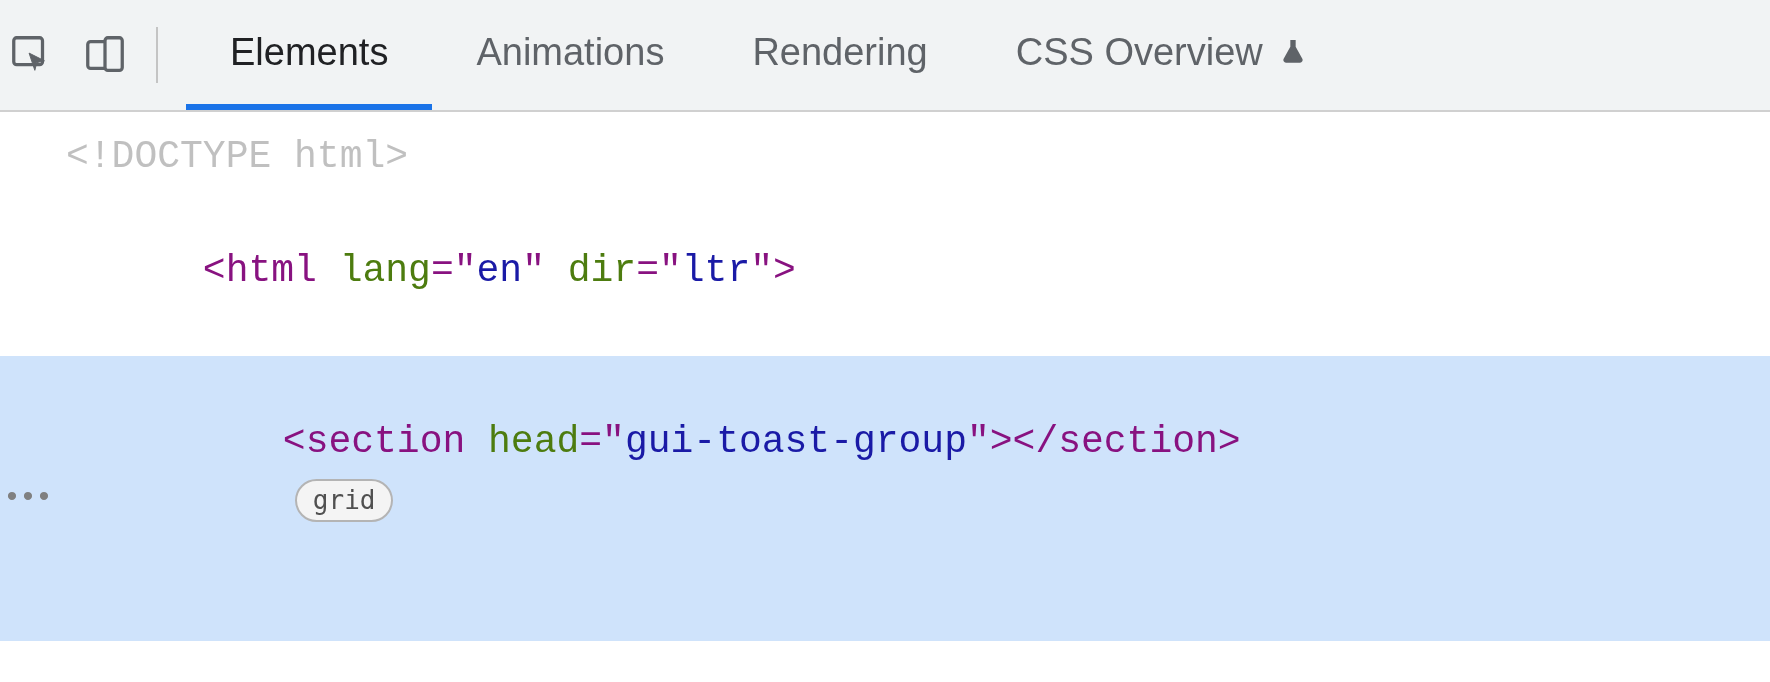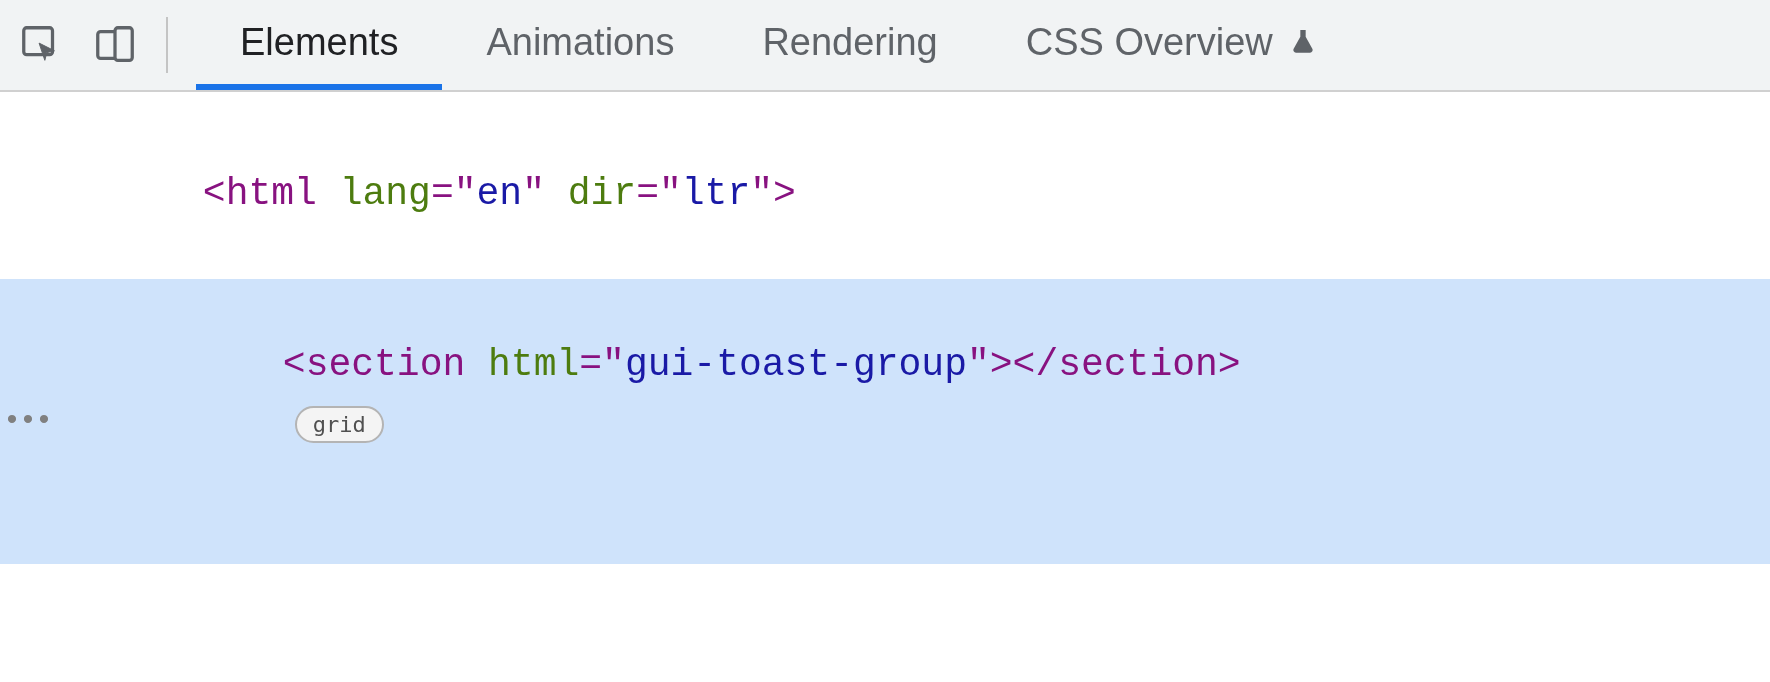--- a/index.html
+++ b/index.html
@@ -10,24 +10,24 @@
     background: #ffffff;
     width: 1770px;
     height: 682px;
     overflow: hidden;
   }
 
   
   .toolbar {
     display: flex;
     align-items: center;
-    height: 92px;
+    height: 112px;
     background: #f1f3f4;
     border-bottom: 2px solid #d0d0d0;
-    padding: 0 18px;
+    padding: 0 8px;
   }
   .tool-icons {
     display: flex;
     align-items: center;
     gap: 28px;
     padding-right: 28px;
     margin-right: 28px;
     border-right: 2px solid #c4c4c4;
     height: 56px;
   }
@@ -90,21 +90,21 @@
   .val   { color: #1a1aa6; }
   .ellipsis-collapsed { color: #303030; }
 
   .disclosure { color: #5a5a5a; font-size: 28px; width: 30px; display:inline-block; text-align:center; margin-right:2px; }
   .badge {
     display: inline-flex;
     align-items: center;
     border: 2px solid #b4b4b4;
     background: #f4f4f4;
     color: #505050;
-    font-size: 22px;
+    font-size: 26px;
     padding: 0px 16px;
     border-radius: 22px;
     margin-left: 12px;
     font-family: Menlo, Consolas, monospace;
   }
   .dots-icon { color: #808080; font-size: 30px; letter-spacing: -2px; }
 </style>
 </head>
 <body>
 
@@ -139,33 +139,37 @@
         <svg width="32" height="32" viewBox="0 0 24 24" fill="#5f6368">
           <path d="M10 3 h4 v5 l5 9 a2 2 0 0 1 -1.8 3 H6.8 A2 2 0 0 1 5 17 l5 -9 Z"></path>
         </svg>
       </span>
     </div>
   </div>
 </div>
 
 <div class="dom-tree">
 
+  <div class="row">
+    <span class="gutter"></span>
+    <span class="dim indent-1">&lt;!DOCTYPE html&gt;</span>
+  </div>
 
   <div class="row">
     <span class="gutter"></span>
     <span class="indent-1">
       <span class="tag">&lt;html</span><span class="attr"> lang</span><span class="punct">=</span><span class="punct">"</span><span class="val">en</span><span class="punct">"</span><span class="attr"> dir</span><span class="punct">=</span><span class="punct">"</span><span class="val">ltr</span><span class="punct">"</span><span class="tag">&gt;</span>
     </span>
   </div>
 
 
   <div class="row highlight">
     <span class="gutter">
       <span class="dots-icon">•••</span>
     </span>
     <span class="indent-3">
-      <span class="tag">&lt;section</span><span class="attr"> html</span><span class="punct">=</span><span class="punct">"</span><span class="val">gui-toast-group</span><span class="punct">"</span><span class="tag">&gt;&lt;/section&gt;</span>
+      <span class="tag">&lt;section</span><span class="attr"> head</span><span class="punct">=</span><span class="punct">"</span><span class="val">gui-toast-group</span><span class="punct">"</span><span class="tag">&gt;&lt;/section&gt;</span>
       <span class="badge">grid</span>
       
     </span>
   </div>
 
 </div>
 
 </body></html>

